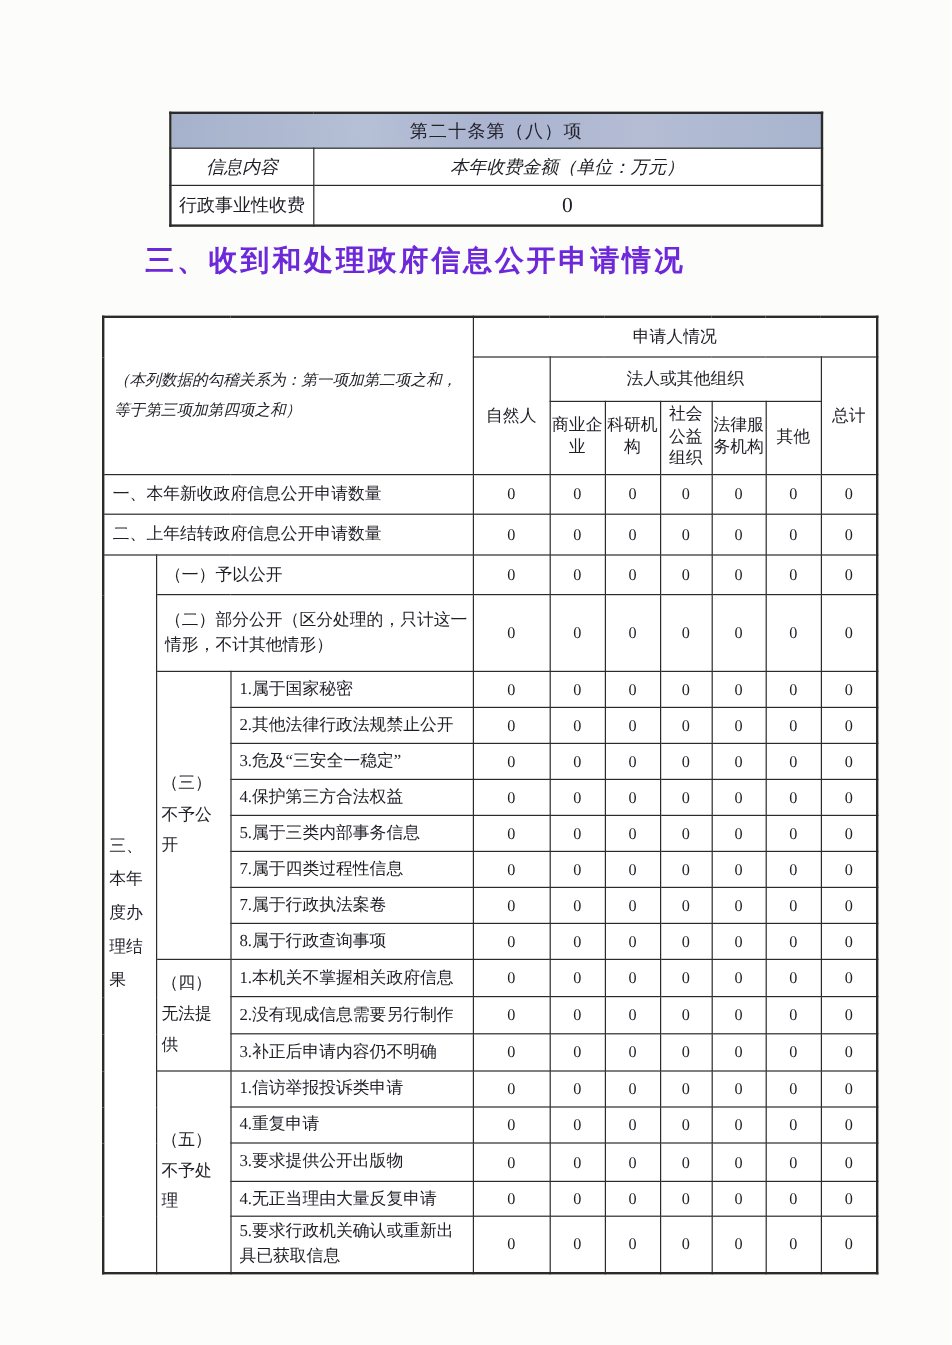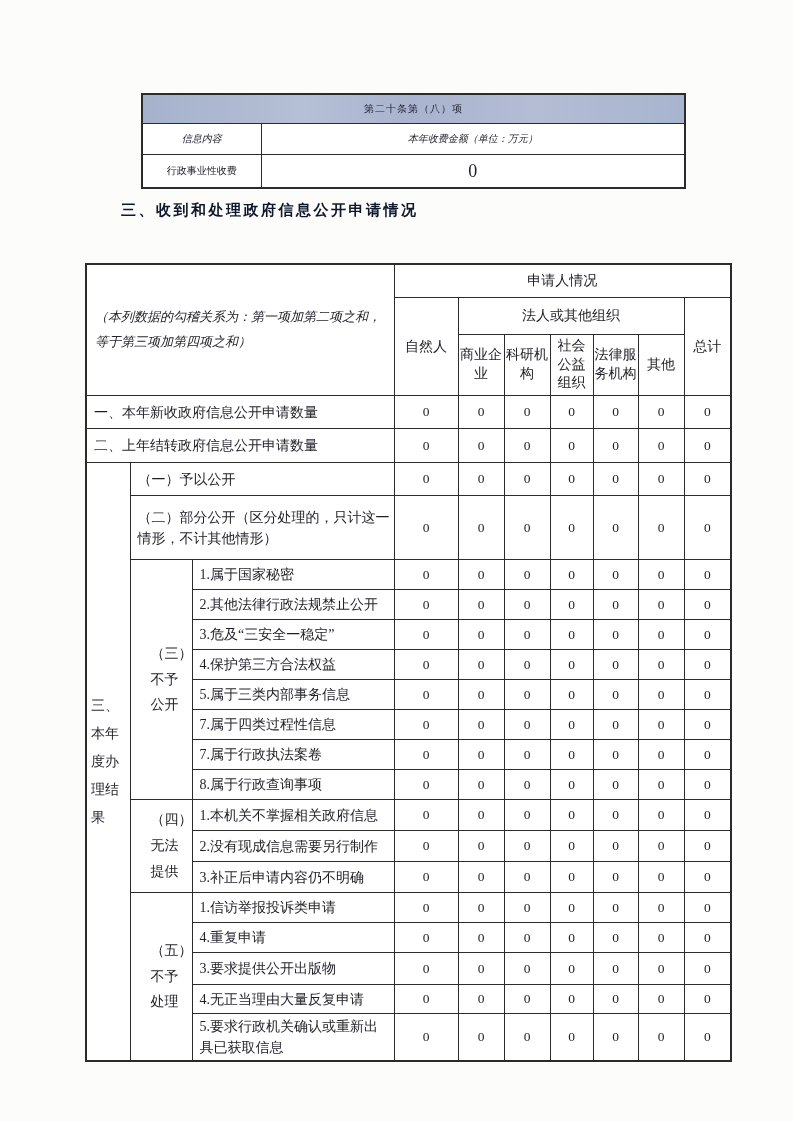--- a/index.html
+++ b/index.html
@@ -8,50 +8,50 @@
     position:relative; width:793px; height:1121px;
     background:#fcfcfb; overflow:hidden;
     font-family:"Liberation Serif","DejaVu Serif",serif;
     color:#1e1e26;
   }
   table { border-collapse:collapse; table-layout:fixed; position:absolute; background:#fff; }
   td { overflow:hidden; }
 
   
   .t1 { left:141px; top:93px; width:543px; border:2px solid #2b2b2b; }
-  .t1 td { border:1px solid #2b2b2b; text-align:center; vertical-align:middle; font-size:10px; }
+  .t1 td { border:1px solid #2b2b2b; text-align:center; vertical-align:middle; font-size:15px; }
   .t1 .t1-head-cell {
     height:26px;
     background:linear-gradient(90deg,#a6b2cc 0%,#b5bfd5 30%,#aab3cf 50%,#b4bdd4 72%,#a8b4ce 100%);
     letter-spacing:1px; color:#23232e;
   }
   .t1 .t1-row1 td { height:28px;font-style:italic; }
   .t1 .t1-row2 td { height:30px;margin-left:28px; }
   .t1 .t1-zero { font-size:18px; }
 
   
   .heading {
     position:absolute; left:121px; top:201px; margin:0;
-    font-size:15px; font-weight:bold; letter-spacing:2.5px; color:#0f172a;
+    font-size:24px; font-weight:bold; letter-spacing:2.5px; color:#6d28d9;
   }
 
   
   .t2 { left:85px; top:263px; width:646px; border:2px solid #2b2b2b; }
   .t2 td { border:1px solid #2b2b2b; vertical-align:middle; font-size:14px; }
   .t2 thead td { text-align:center; }
   .t2 thead tr:nth-child(1) td { height:30px;border-radius:16px; }
   .t2 thead tr:nth-child(2) td { height:34px; }
   .t2 thead tr:nth-child(3) td { height:58px; line-height:1.35; }
   .t2 .note {
     font-style:italic; font-size:13px; text-align:left;
     padding:4px 5px 4px 8px; white-space:pre-wrap; line-height:1.9; color:#24242c;
   }
   .t2 .num-cell { text-align:center; font-size:13.5px; }
   .t2 .label-cell { text-align:left; padding:2px 4px 2px 7px; line-height:1.5; }
-  .t2 .group-cell { text-align:left; padding:2px 2px 2px 20px; line-height:1.85; vertical-align:middle; }
+  .t2 .group-cell { text-align:left; padding:2px 2px 2px 4px; line-height:1.85; vertical-align:middle; }
   .t2 .span-cell  { text-align:left; padding:2px 2px 2px 4px; line-height:2.0; vertical-align:middle; }
 </style>
 </head>
 <body>
 
 <div class="page">
 
   <table class="t1">
     <colgroup>
         <col style="width:119px">

